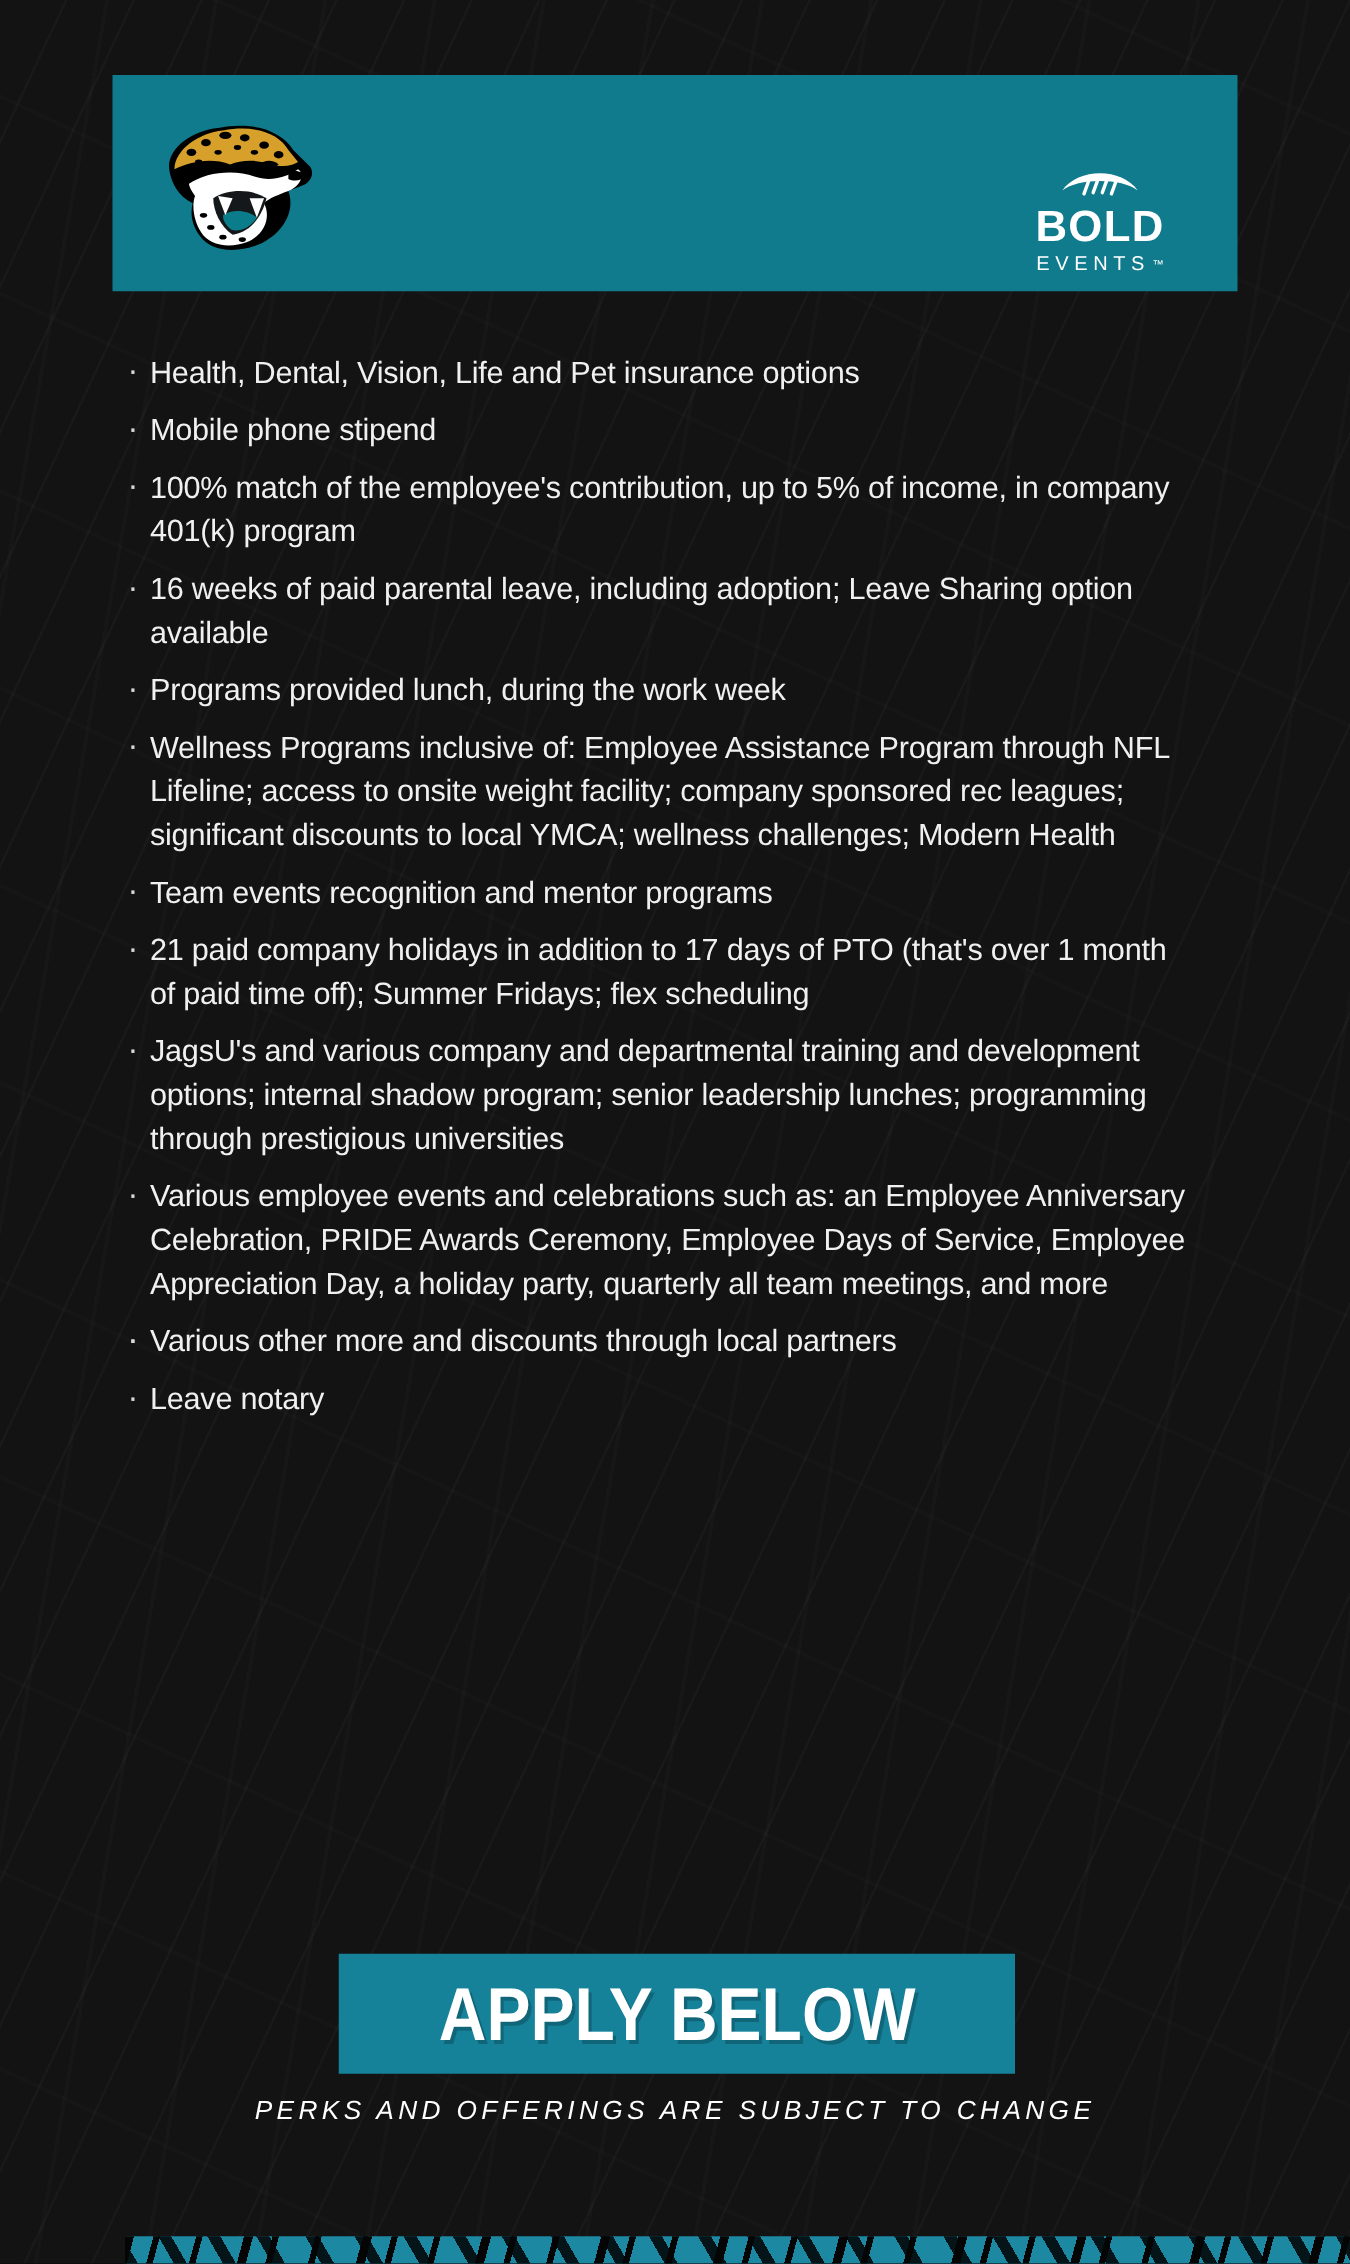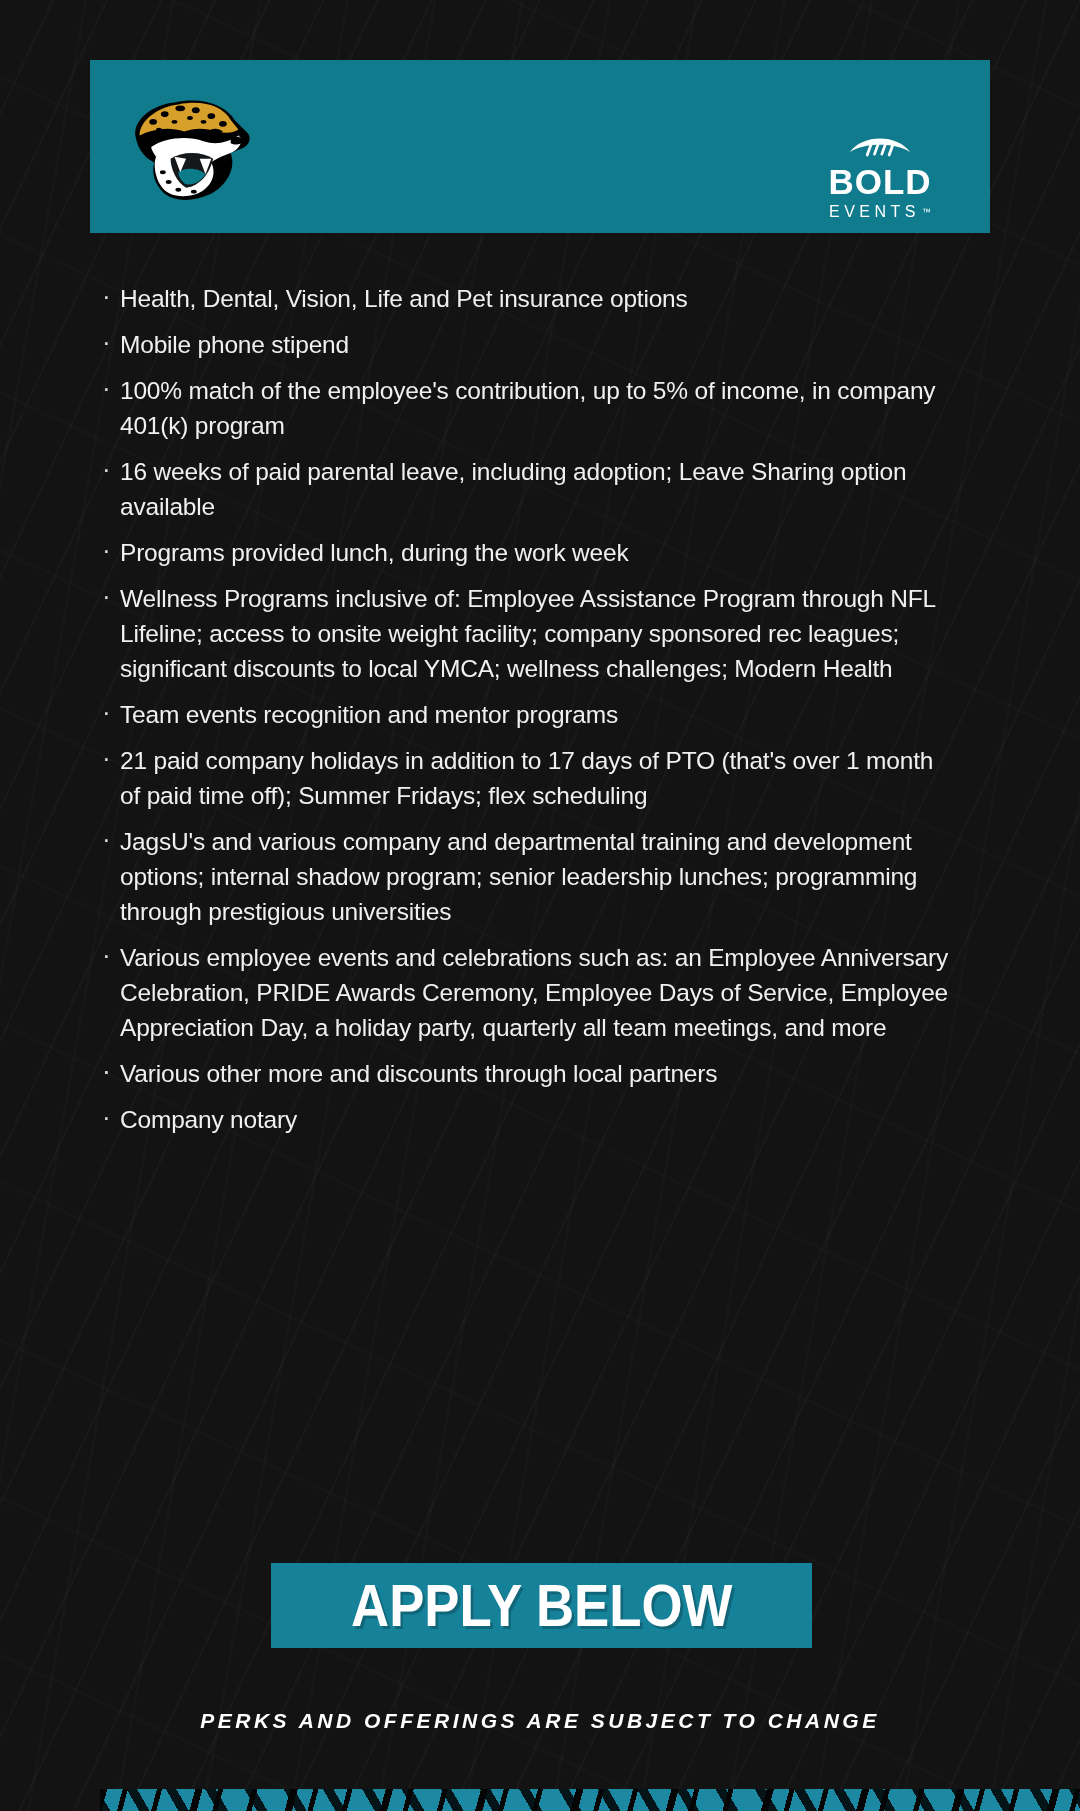--- a/index.html
+++ b/index.html
@@ -47,35 +47,35 @@
   }
   .perks li{
     position:relative;padding-left:20px;margin-bottom:11px;
     font-size:24.5px;line-height:35px;letter-spacing:-0.2px;
     color:var(--text,#f0f0f0);
   }
   .bdot{position:absolute;left:2px;top:-2px;color:#d9d9d9;font-size:26px;}
 
   
   .cta{
-    position:absolute;left:271px;top:1563px;width:541px;height:85px;
+    position:absolute;left:271px;top:1563px;width:541px;height:96px;
     background:var(--button-teal,#15829a);
     display:flex;align-items:center;justify-content:center;cursor:pointer;
   }
   .cta span{
     font-size:60px;font-weight:bold;color:#fff;white-space:nowrap;
     transform:scaleX(.88);letter-spacing:0;
     text-shadow:3px 3px 0 rgba(0,0,0,.22);
   }
 
   
   .disclaimer{
     position:absolute;left:0;right:0;top:1672px;text-align:center;
-    font-style:italic;font-weight:bold;font-size:21px;letter-spacing:3.5px;
-    line-height:34px;color:#fff;margin-top:32px;
+    font-style:italic;font-weight:normal;font-size:21px;letter-spacing:3.5px;
+    line-height:34px;color:#fff;
   }
 
   
   .strip{
     position:absolute;left:100px;right:0;bottom:0;height:22px;
     background:
       repeating-linear-gradient(105deg, #050505 0 7px, transparent 7px 22px, #050505 22px 27px, transparent 27px 55px, #050505 55px 60px, transparent 60px 92px),
       repeating-linear-gradient(60deg, rgba(0,0,0,.85) 0 9px, transparent 9px 34px),
       var(--strip-teal,#1d88a1);
   }
@@ -191,21 +191,21 @@
     <span class="bdot">·</span>
   </li>
 
   <li>
     <span class="bdot">·</span>
     <span class="ptext">Various other more and discounts through local partners</span>
   </li>
 
   <li>
     <span class="bdot">·</span>
-    <span class="ptext">Company notary</span>
+    <span class="ptext">Leave notary</span>
   </li>
 </ul>
 
     <div class="cta">
       <span>APPLY BELOW</span>
     </div>
 
     <div class="disclaimer">
       <div>PERKS AND OFFERINGS ARE SUBJECT TO CHANGE</div>
     </div>

